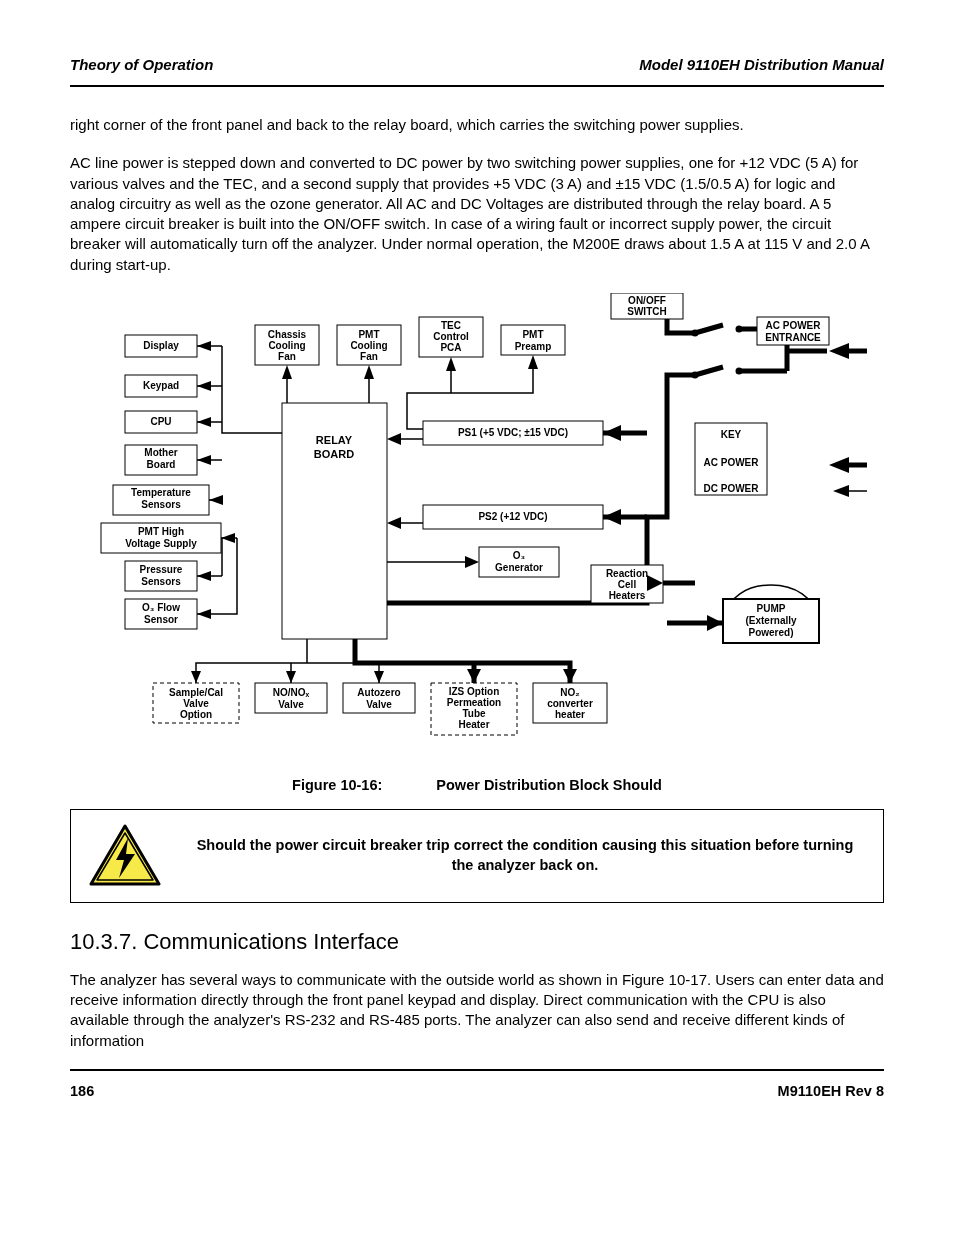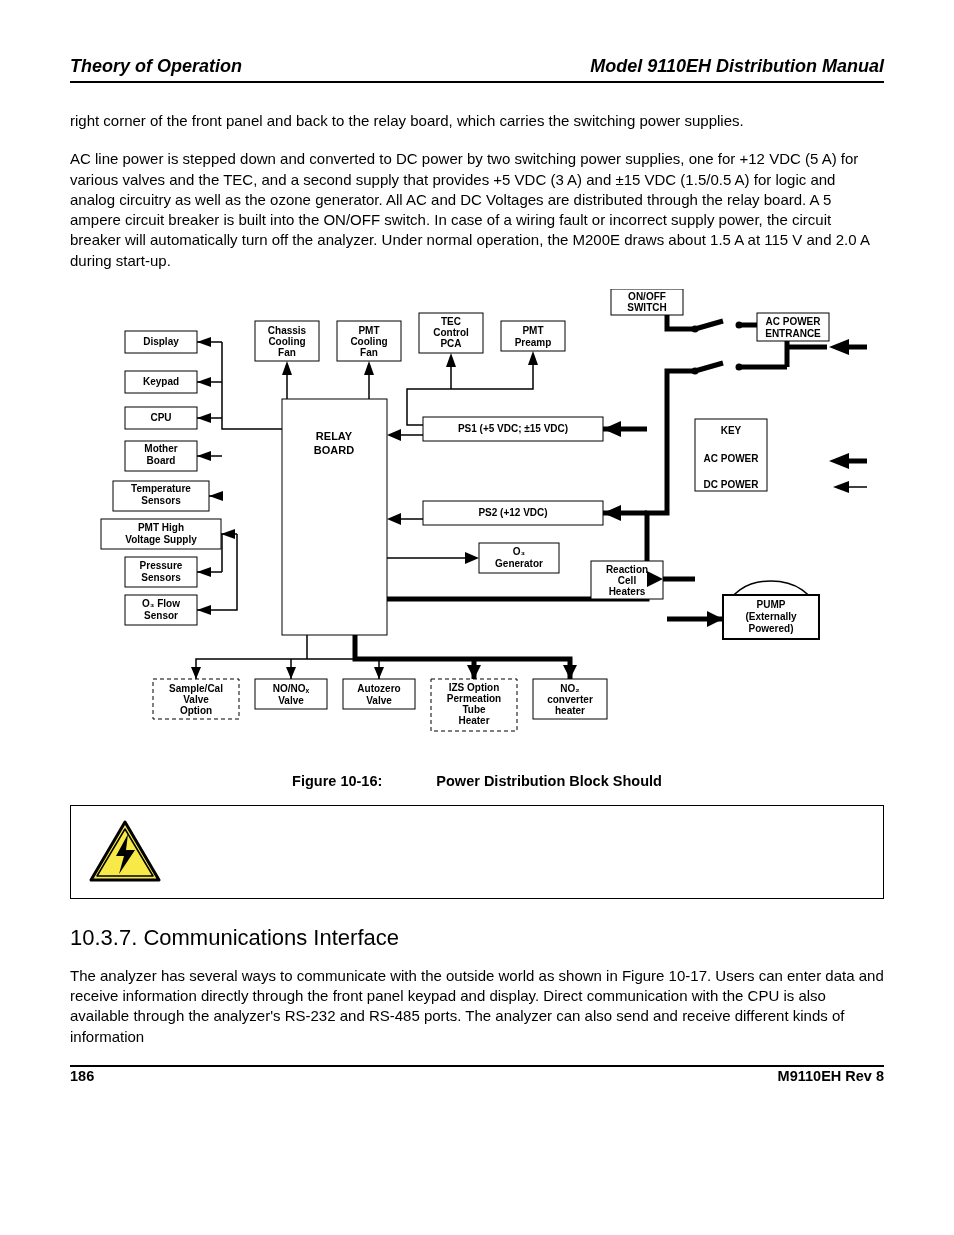--- a/index.html
+++ b/index.html
@@ -9,25 +9,25 @@
     color: #000;
     width: 954px;
   }
   .page {
     padding: 56px 70px 40px 70px;
   }
   .hdr {
     display: flex;
     justify-content: space-between;
     border-bottom: 2px solid #000;
-    padding-bottom: 4px;
+    padding-bottom: 12px;
     margin-bottom: 28px;
     font-weight: bold;
     font-style: italic;
-    font-size: 18px;
+    font-size: 15px;
   }
   .para {
     font-size: 15px;
     line-height: 1.35;
     margin-bottom: 18px;
   }
   .fig {
     margin: 8px auto 14px auto;
     display: block;
   }
@@ -55,21 +55,21 @@
   }
   .sect-head {
     font-weight: normal;
     font-size: 22px;
     margin: 10px 0 14px 0;
   }
   .ftr {
     display: flex;
     justify-content: space-between;
     border-top: 2px solid #000;
-    padding-top: 1px;
+    padding-top: 12px;
     margin-top: 18px;
     font-weight: bold;
     font-size: 14.5px;
   }
   
   .box { stroke:#000; fill:#fff; }
   .txt { font-family: Arial, sans-serif; font-weight:bold; text-anchor:middle; dominant-baseline:middle;}
   .line { stroke:#000; stroke-width:1.5; fill:none;}
   .lineH { stroke:#000; stroke-width:5; fill:none;}
   .arrow { fill:#000; }
@@ -253,20 +253,21 @@
   <span>Power Distribution Block Should</span>
 </div>
 
 <div class="caution-box">
   <svg width="72" height="64" viewBox="0 0 72 64">
     <polygon points="36,2 70,60 2,60" fill="#F7E948" stroke="#000" stroke-width="3" stroke-linejoin="round"></polygon>
     <polygon points="36,9 64,56 8,56" fill="none" stroke="#000" stroke-width="1.5" stroke-linejoin="round"></polygon>
     <polygon points="39,14 27,36 35,36 30,54 46,30 37,30" fill="#000"></polygon>
   </svg>
   <div class="caution-text">
+    <div>Should the power circuit breaker trip correct the condition causing this situation before turning the analyzer back on.</div>
   </div>
 </div>
 
 <div class="sect-head">
   <span>10.3.7.</span>
   <span>Communications Interface</span>
 </div>
 
 <p class="para">The analyzer has several ways to communicate with the outside world as shown in Figure 10-17. Users can enter data and receive information directly through the front panel keypad and display. Direct communication with the CPU is also available through the analyzer's RS-232 and RS-485 ports. The analyzer can also send and receive different kinds of information</p>
 

